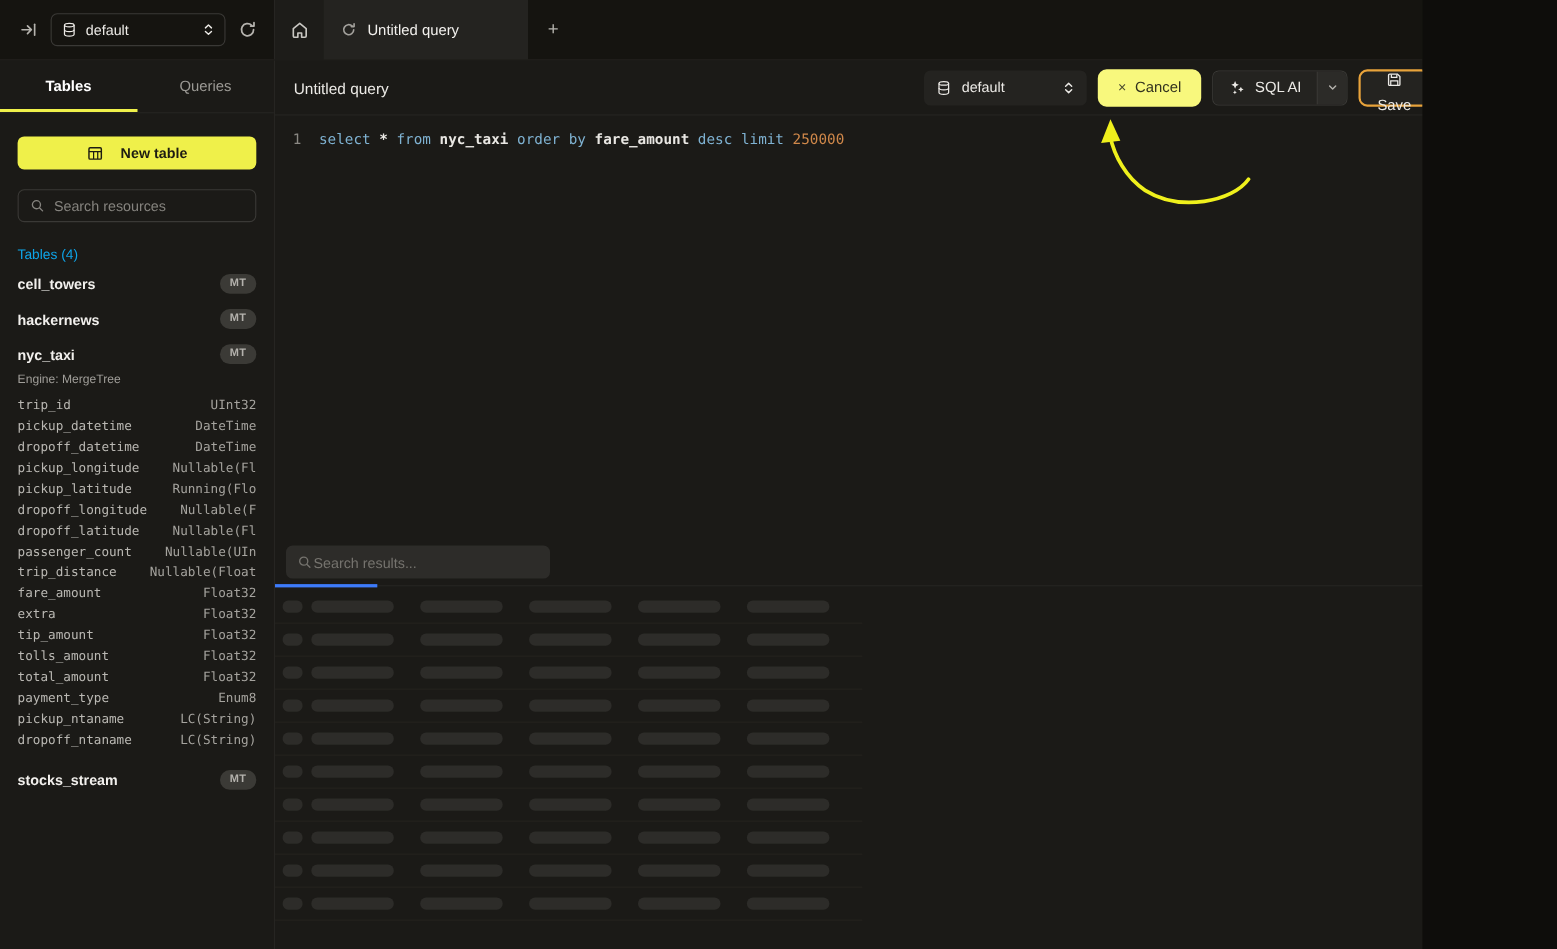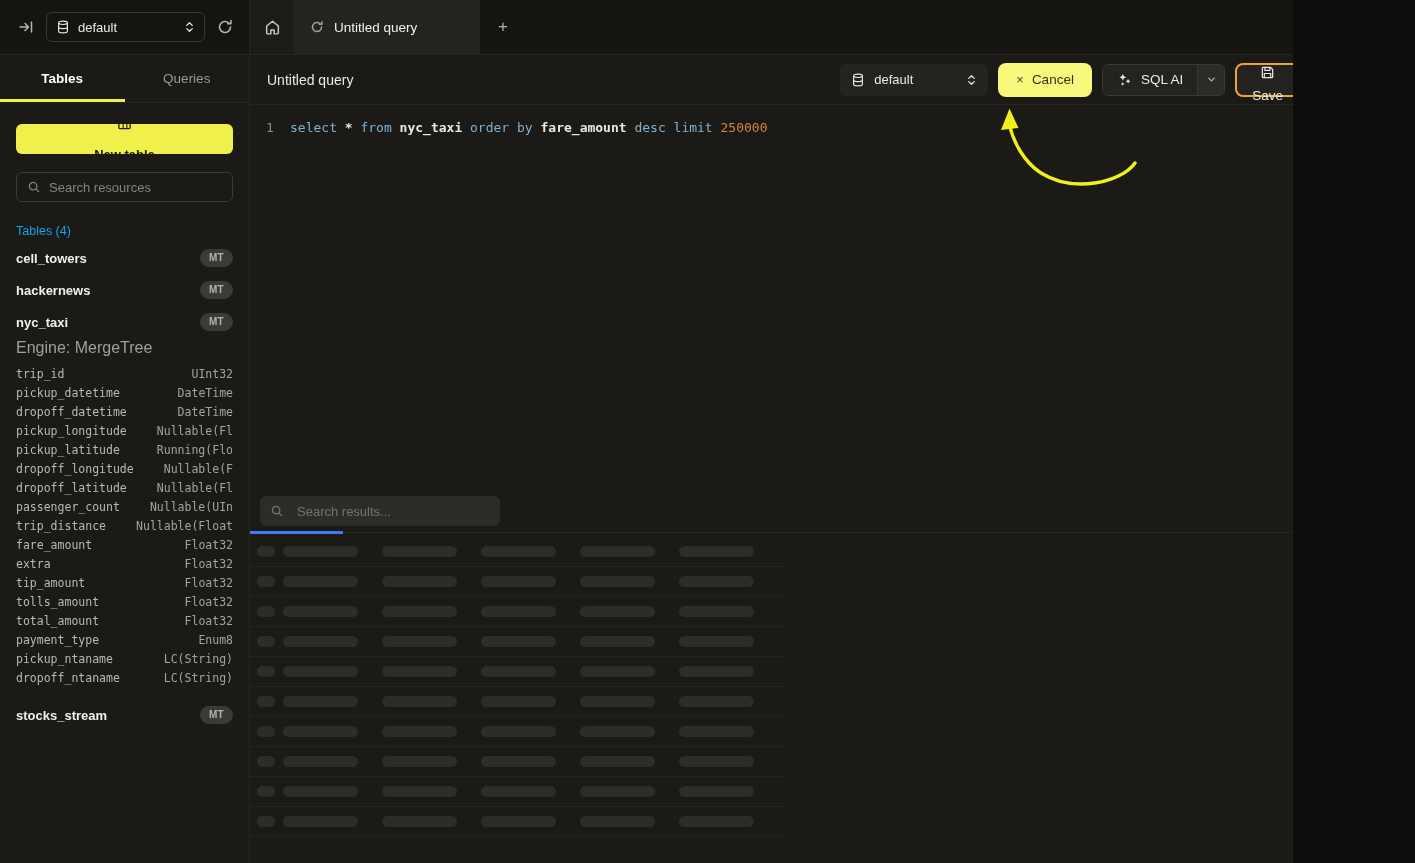--- a/index.html
+++ b/index.html
@@ -29,30 +29,30 @@
   .add-tab{width:46px;display:flex;align-items:center;justify-content:center;color:#b5b3ae;font-size:17px;cursor:pointer;}
   .topbar-right{position:absolute;right:26px;top:0;height:55px;display:flex;align-items:center;gap:9px;cursor:pointer;}
   .queries-dots{color:#c9c7c2;font-weight:700;font-size:13px;letter-spacing:1px;line-height:1;}
   .queries-lbl{font-size:13.5px;font-weight:600;color:#f2f0ed;}
 
   
   .sidebar{position:absolute;left:0;top:55px;width:250px;height:808px;background:var(--bg-panel);border-right:1px solid var(--border-soft);overflow:hidden;}
   .sidebar-tabs{height:48px;display:flex;border-bottom:1px solid var(--border-soft);}
   .sidebar-tab{flex:1;display:flex;align-items:center;justify-content:center;font-size:13.5px;color:var(--txt-dim);cursor:pointer;}
   .sidebar-tab.active{color:#ffffff;font-weight:600;box-shadow:inset 0 -3px 0 0 var(--accent-yellow,#f0f13f);justify-content:center;}
-  .new-table-btn{margin:21px 16px 0;height:30px;background:var(--accent-yellow,#eff04a);border-radius:6px;display:flex;align-items:center;justify-content:center;gap:16px;color:#1d1c12;font-size:13px;font-weight:600;cursor:pointer;flex-direction:column;}
+  .new-table-btn{margin:21px 16px 0;height:30px;background:var(--accent-yellow,#eff04a);border-radius:6px;display:flex;align-items:center;justify-content:center;gap:16px;color:#1d1c12;font-size:13px;font-weight:600;cursor:pointer;}
   .search-box{margin:18px 16px 0;height:30px;border:1px solid var(--btn-border);border-radius:6px;display:flex;align-items:center;gap:8px;padding:0 10px;color:#85837e;cursor:text;}
   .search-box input{background:transparent;border:none;outline:none;color:#c9c7c2;font-size:13px;font-family:"Liberation Sans",sans-serif;width:100%;}
   .search-box input::placeholder{color:#85837e;}
   .section-label{margin:22px 16px 4px;font-size:12.5px;color:#0ea5e9;}
   .table-row{display:flex;align-items:center;justify-content:space-between;padding:7px 16px;cursor:pointer;}
   .table-row.spaced{margin-top:12px;}
   .table-name{font-size:13px;font-weight:600;color:#f2f0ed;}
   .mt-badge{background:#3b3a36;color:#b4b2ad;font-size:10px;font-weight:700;letter-spacing:.3px;padding:4px 9px;border-radius:10px;line-height:1;}
-  .engine-line{padding:1px 16px 7px;font-size:16px;color:#a19f9a;}
+  .engine-line{padding:1px 16px 7px;font-size:11px;color:#a19f9a;}
   .col-row{display:flex;align-items:center;justify-content:space-between;padding:2.5px 16px;font-family:"DejaVu Sans Mono",monospace;font-size:11.5px;cursor:default;}
   .col-name{color:var(--mono-name);}
   .col-type{color:var(--mono-type);}
 
   
   .main{position:absolute;left:250px;top:55px;width:1165px;height:808px;background:var(--bg-panel);}
   .query-header{height:50px;border-bottom:1px solid var(--border-soft);display:flex;align-items:center;justify-content:space-between;padding:0 14px 0 17px;}
   .qh-title{font-size:14px;color:var(--txt);}
   .qh-actions{display:flex;align-items:center;gap:10px;}
   .qh-db{height:32px;width:148px;background:var(--bg-raised);border-radius:6px;display:flex;align-items:center;gap:9px;padding:0 11px;font-size:13px;color:var(--txt);cursor:pointer;}
@@ -72,21 +72,21 @@
   .code-text{white-space:pre;}
   .tok-kw{color:var(--sql-keyword,#7fb2d2);}
   .tok-id{color:#e9e7e3;font-weight:700;}
   .tok-num{color:var(--sql-number,#d0884a);}
   .tok-pl{color:#e9e7e3;}
   .editor-scrollbar{position:absolute;right:0;top:0;width:7px;height:385px;background:#23221f;cursor:pointer;}
   .arrow-annotation{position:absolute;left:745px;top:2px;pointer-events:none;}
 
   
   .results-toolbar{position:relative;height:43px;border-bottom:1px solid var(--border-soft);display:flex;align-items:center;padding:0 14px 0 10px;}
-  .results-search{width:240px;height:30px;background:#2d2c29;border-radius:6px;display:flex;align-items:center;gap:13px;padding:0 10px;color:var(--txt-faint);flex:none;cursor:text;}
+  .results-search{width:240px;height:30px;background:#2d2c29;border-radius:6px;display:flex;align-items:center;gap:1px;padding:0 10px;color:var(--txt-faint);flex:none;cursor:text;}
   .results-search input{background:transparent;border:none;outline:none;color:#c9c7c2;font-size:13px;font-family:"Liberation Sans",sans-serif;width:100%;}
   .results-search input::placeholder{color:var(--txt-faint);}
   .status-group{display:flex;align-items:center;font-size:13.5px;color:#cfcdc8;}
   .spinner{margin-left:18px;color:#b0aea9;animation:spin 1.1s linear infinite;}
   @keyframes spin{to{transform:rotate(360deg);}}
   .status-text{margin-left:10px;}
   .mem-label{margin-left:19px;}
   .mem-value{margin-left:9px;}
   .read-label{margin-left:22px;}
   .read-value{margin-left:9px;}

